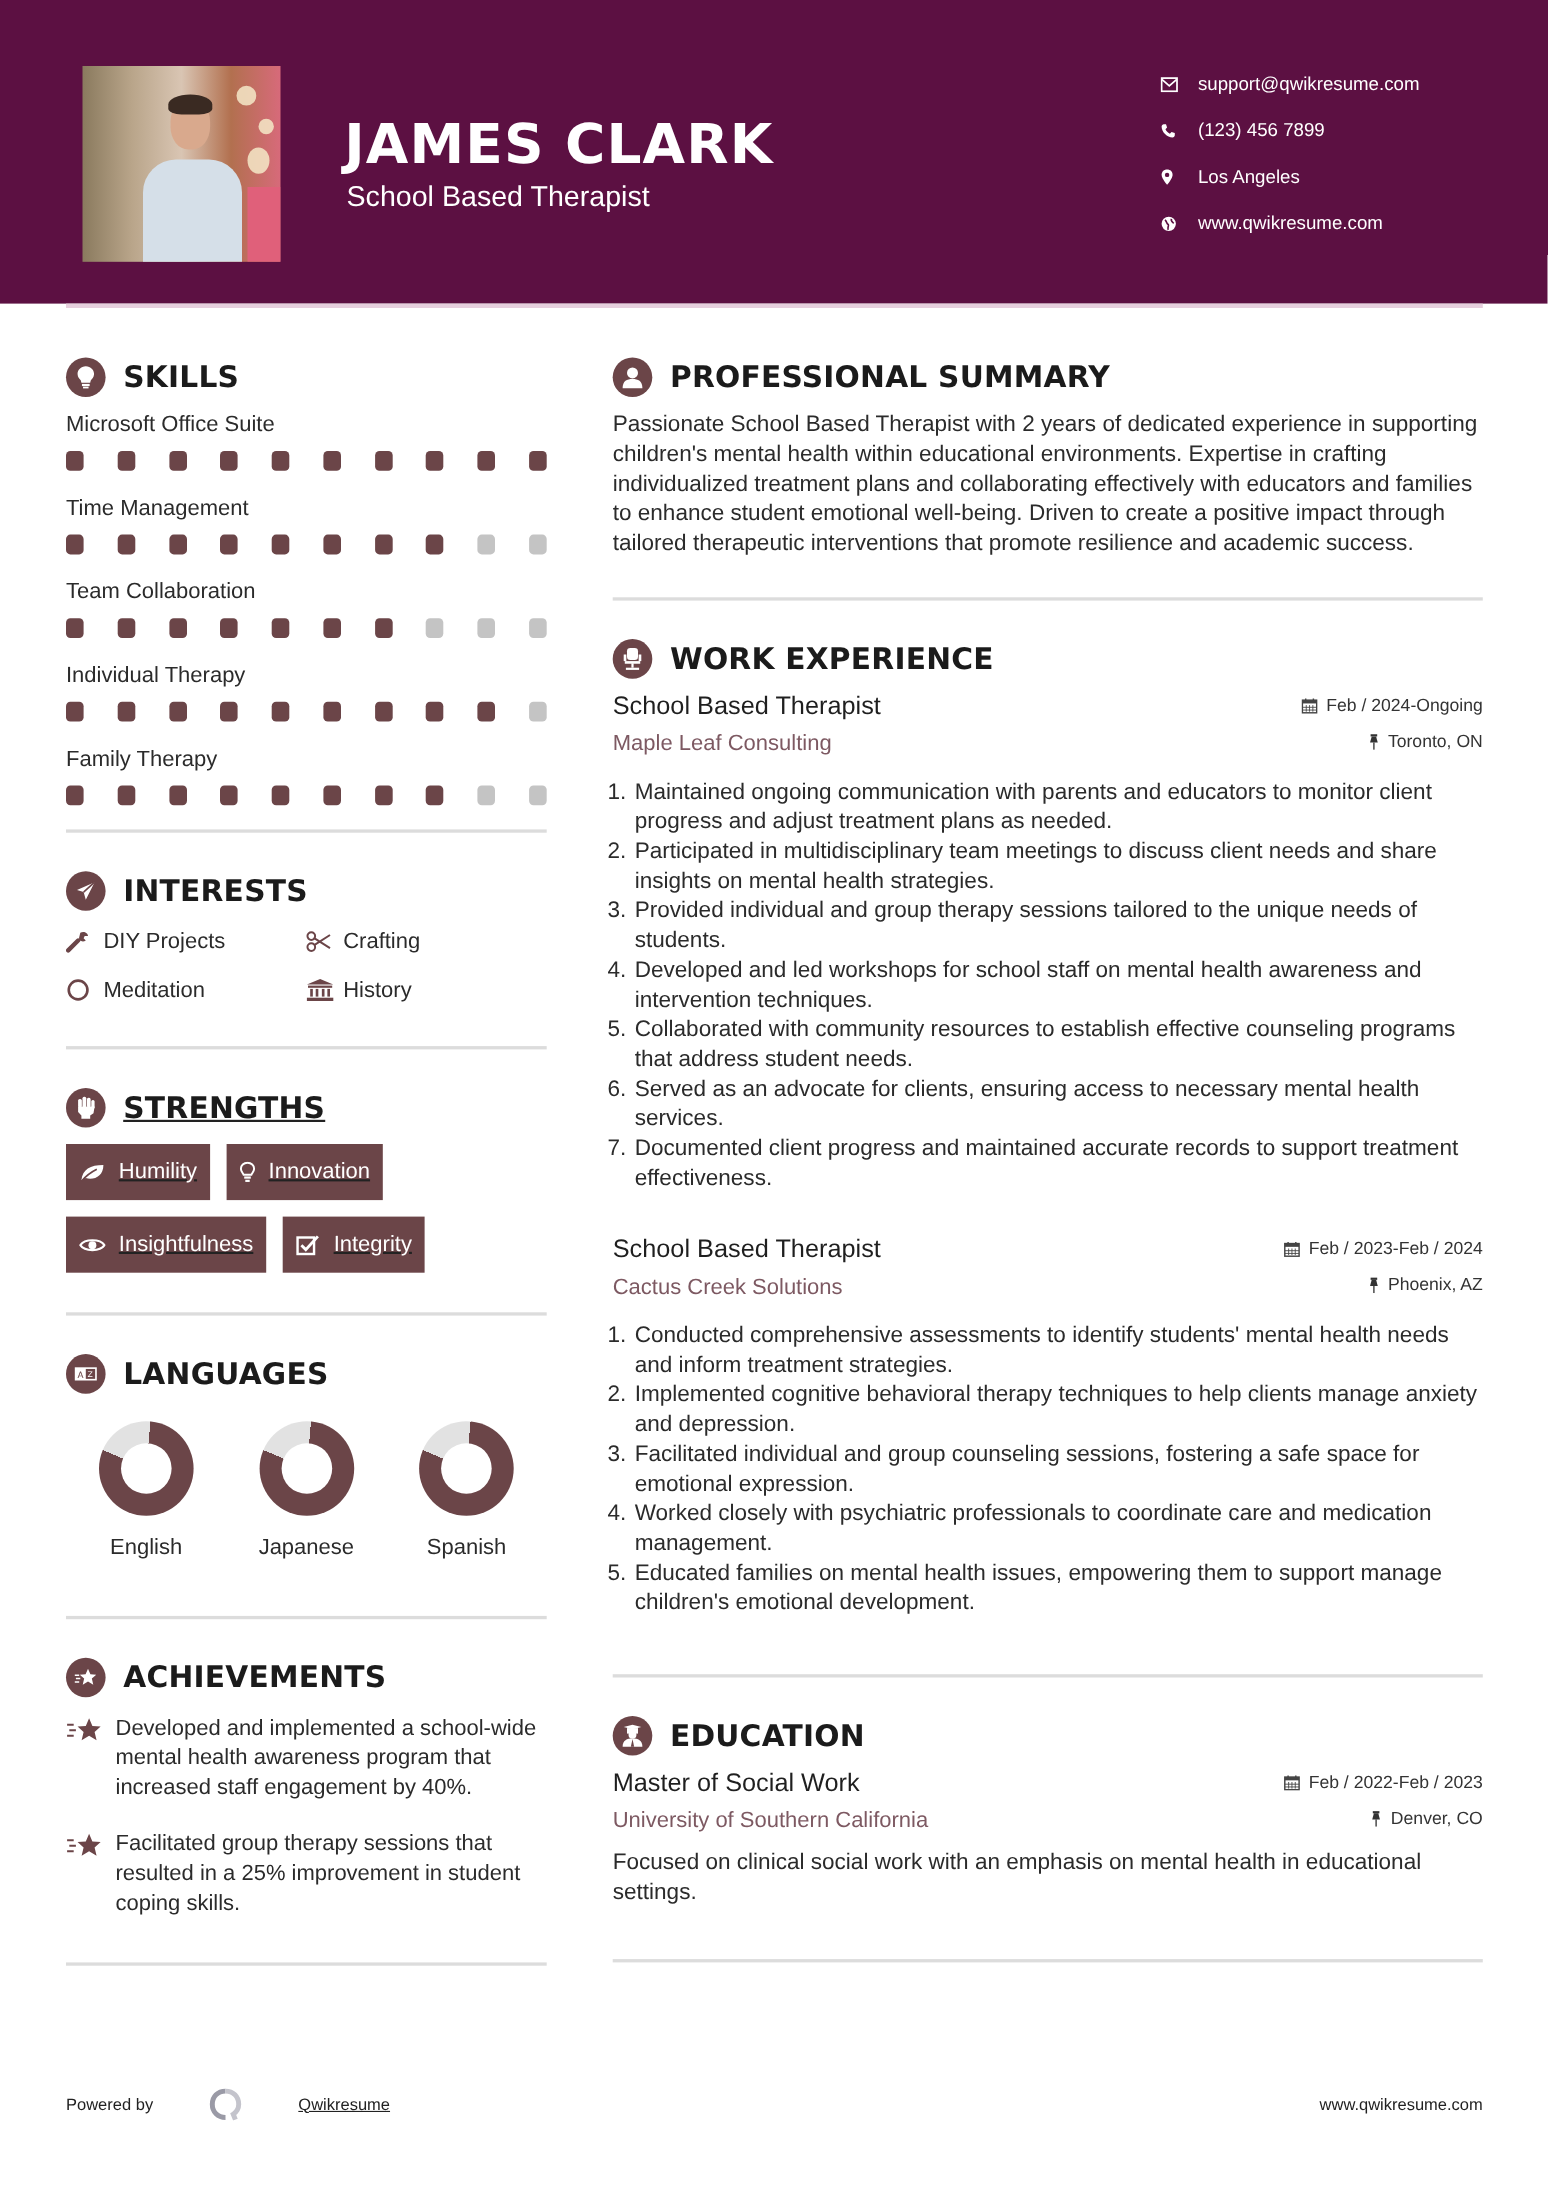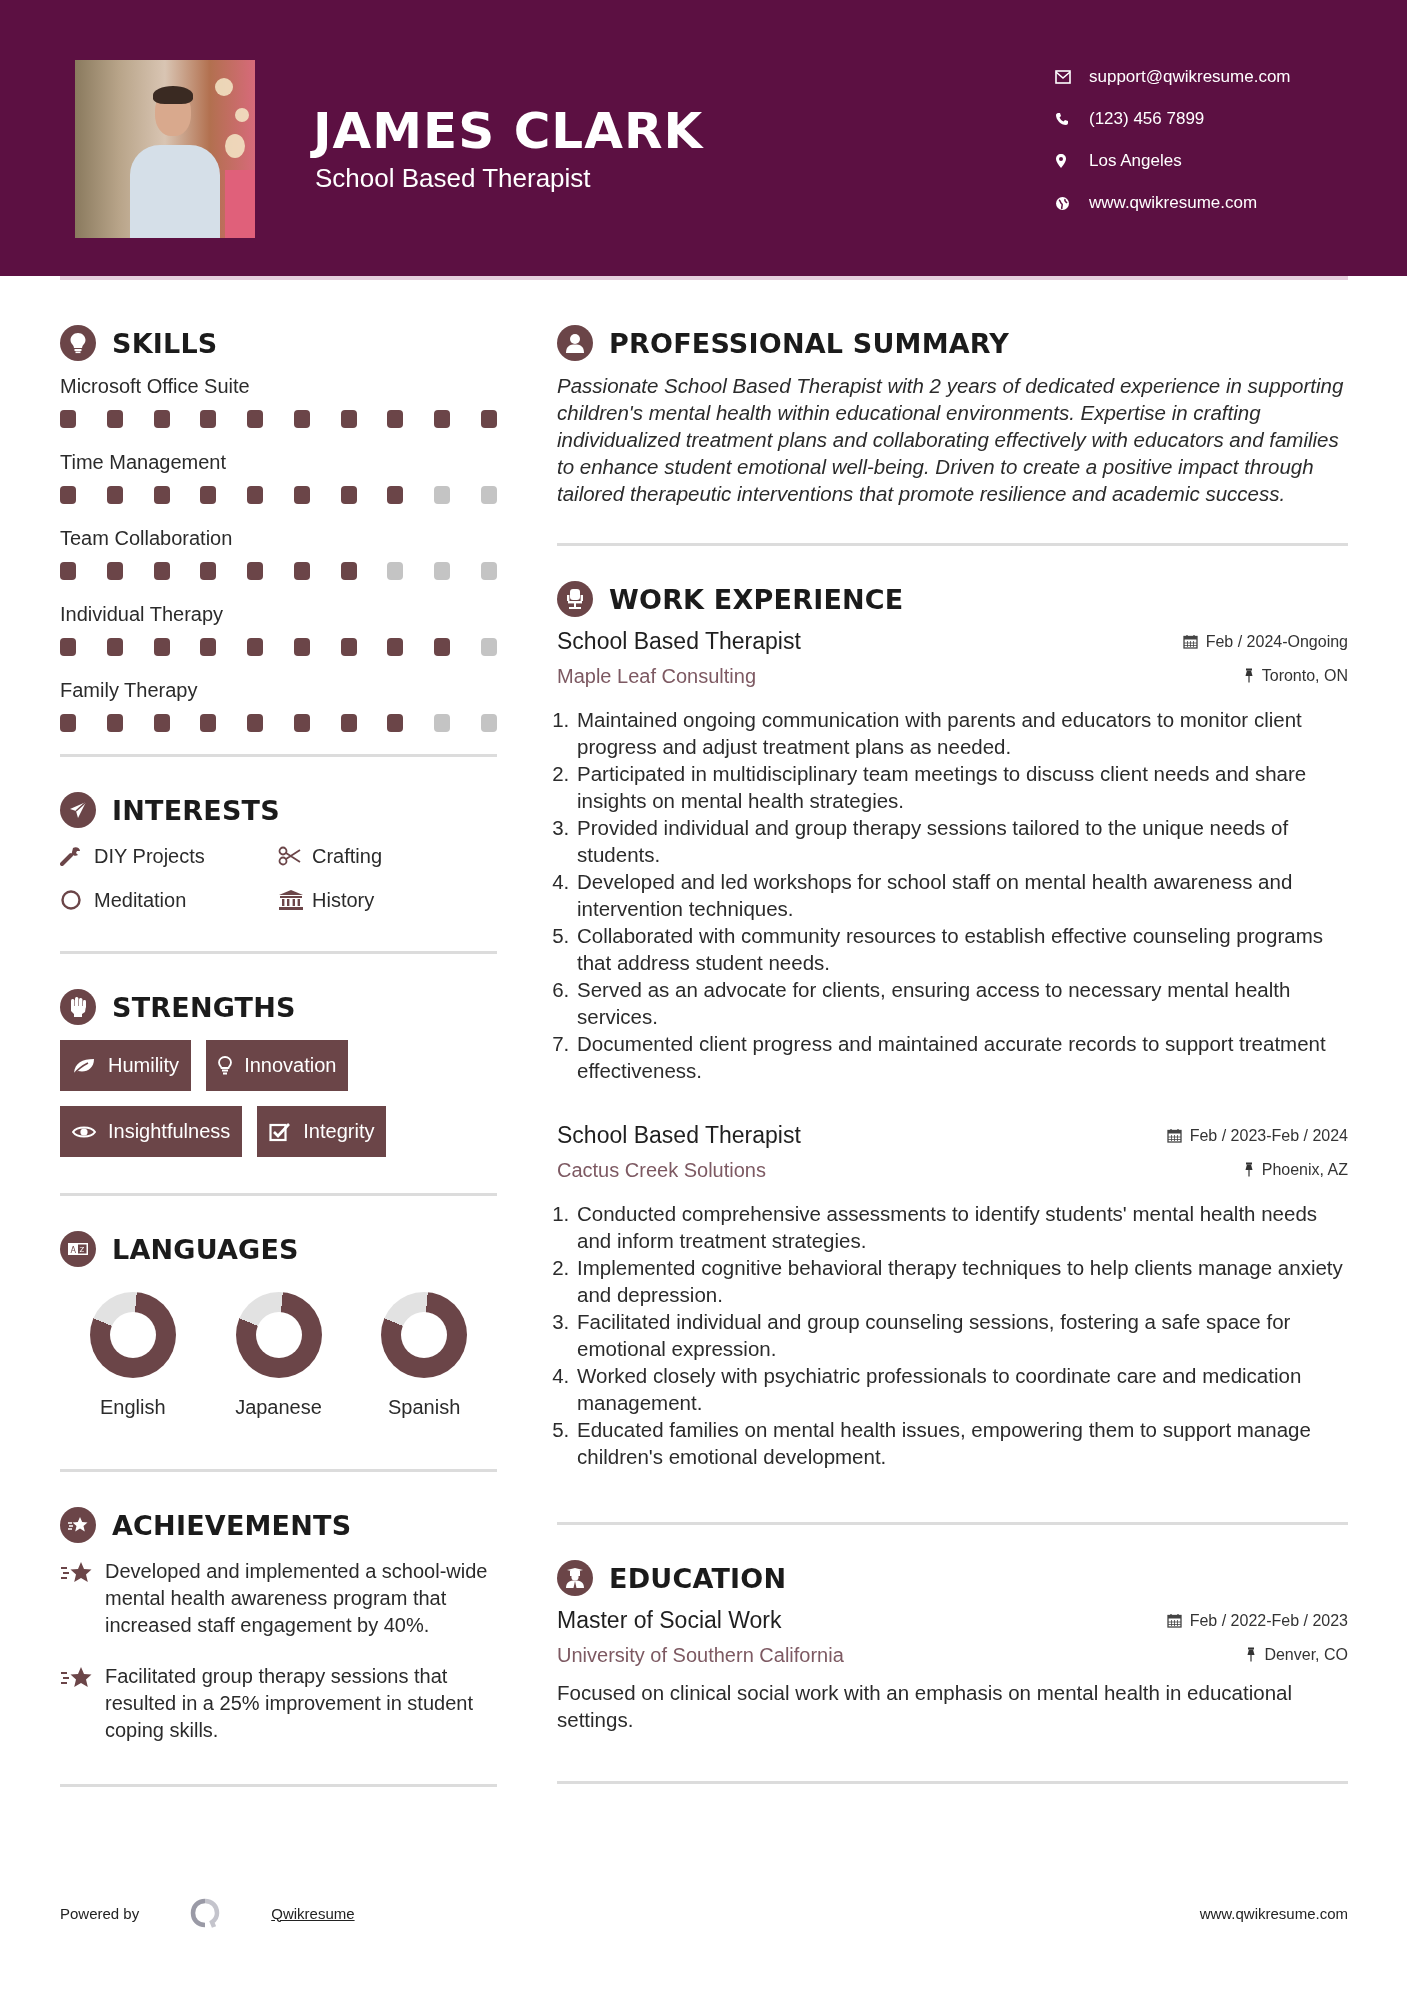--- a/index.html
+++ b/index.html
@@ -56,21 +56,21 @@
   .donut { width: 86px; height: 86px; border-radius: 50%; position: relative; }
   .donut::after { content: ""; position: absolute; left: 20px; top: 20px; width: 46px; height: 46px; border-radius: 50%; background: #ffffff; }
   .lang-name { font-size: 20px; color: #2b2b2b; margin-top: 18px; }
 
   
   .ach { display: flex; margin-top: 8px; }
   .ach .aicon { width: 45px; flex: none; padding-top: 2px; }
   .ach .atext { font-size: 20px; line-height: 27px; color: #2b2b2b; }
 
   
-  .summary { font-size: 20.5px; line-height: 27px; color: #2b2b2b; margin-top: 4px; font-style: italic; }
+  .summary { font-size: 20.5px; line-height: 27px; color: #2b2b2b; margin-top: 4px; }
   .job-head { display: flex; justify-content: space-between; align-items: baseline; }
   .job-title { font-size: 23px; color: #1f1f1f; }
   .job-meta { font-size: 16px; color: #333; display: inline-flex; align-items: center; padding-left: 12px; }
   .job-meta .micon { margin-right: 8px; display: inline-flex; }
   .company { font-size: 20px; color: #7d5962; }
   .bullets { margin-top: 18px; padding-left: 18px; font-size: 20.5px; line-height: 27px; color: #2b2b2b; }
   .bullets li { padding-left: 2px; }
   .edu-desc { font-size: 20.5px; line-height: 27px; color: #2b2b2b; margin-top: 12px; }
 
   
@@ -270,21 +270,21 @@
               <rect x="1" y="18" width="24" height="3" fill="#6b4548"></rect>
             </svg>
         </span>
         <span>History</span>
       </div>
     </div>
   </section>
 
   <div class="divider" style="margin-top:36px;"></div>
 
-  <section style="margin-top:28px;">
+  <section style="margin-top:28px;text-decoration:underline;">
     <div class="sec-head">
       <span class="sec-icon">
         <svg width="18" height="22" viewBox="0 0 18 22">
             <rect x="2" y="3" width="3.4" height="8" rx="1.5" fill="#fff"></rect>
             <rect x="6" y="1" width="3.4" height="10" rx="1.5" fill="#fff"></rect>
             <rect x="10" y="2" width="3.4" height="9" rx="1.5" fill="#fff"></rect>
             <rect x="14" y="4" width="3" height="8" rx="1.4" fill="#fff"></rect>
             <path d="M2 10 L17 10 L16 16 L13 18 L13 21 L5 21 L5 18 L2 15 Z" fill="#fff"></path>
           </svg>
       </span>

